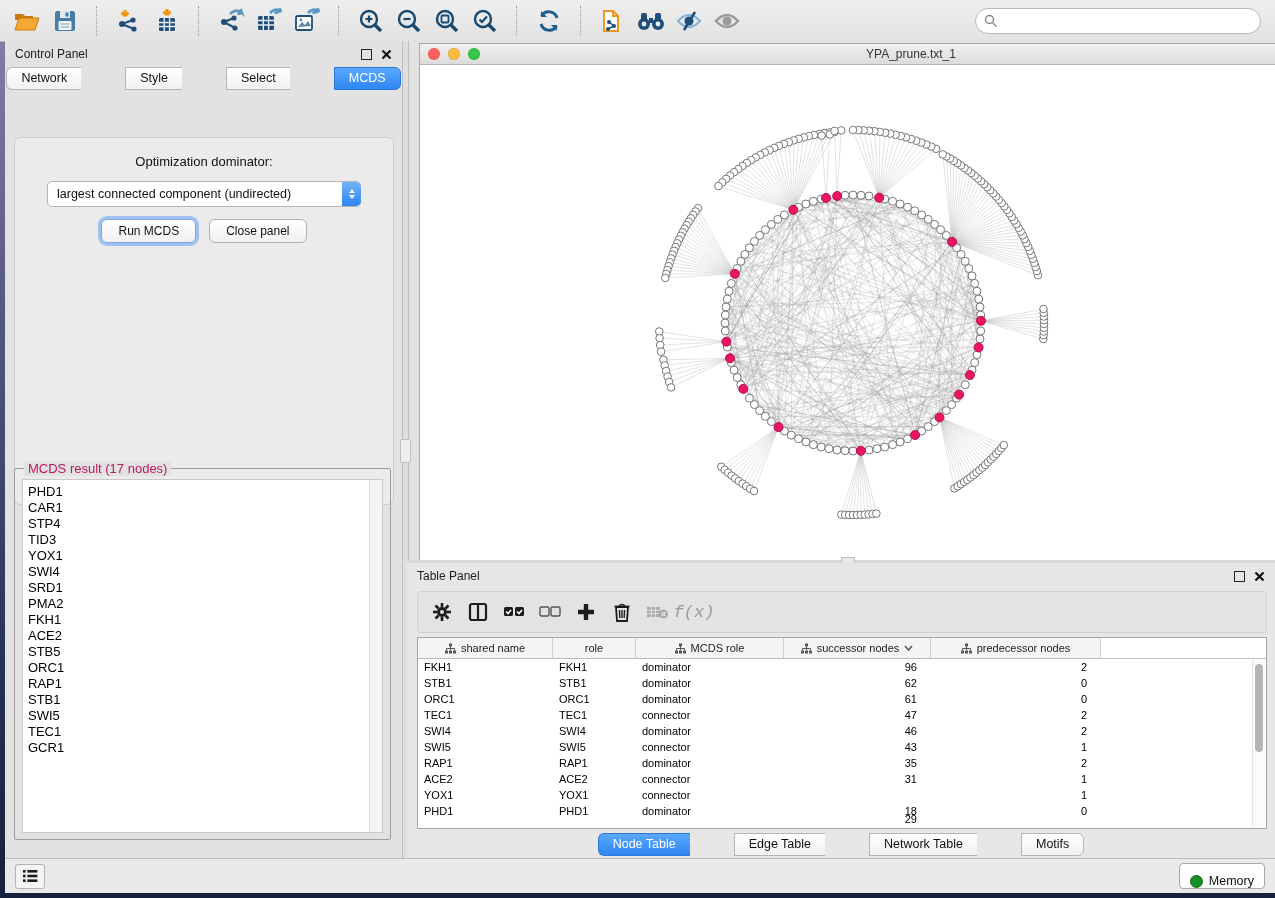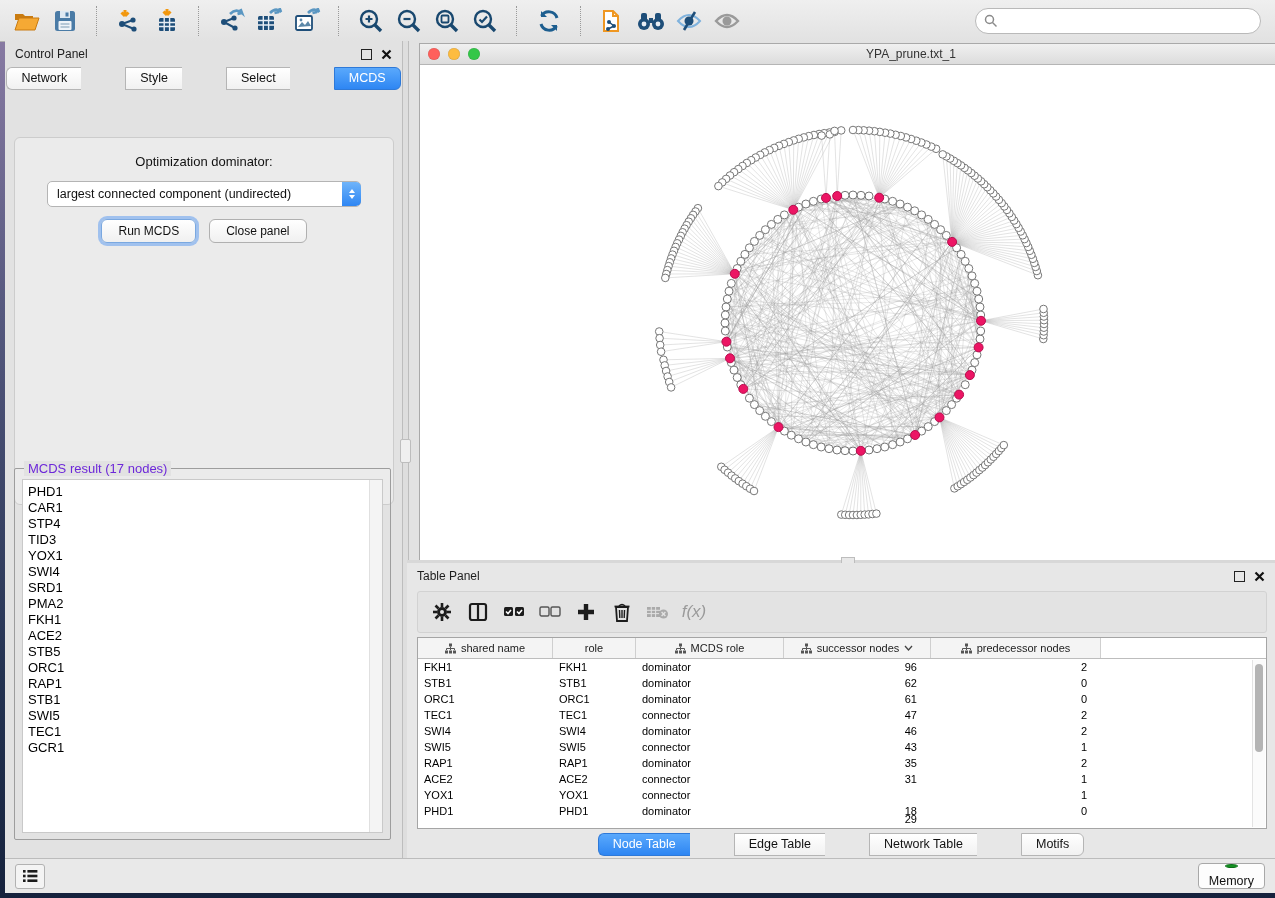--- a/index.html
+++ b/index.html
@@ -45,21 +45,21 @@
   .stepper i{width:0;height:0;border-left:3.5px solid transparent;border-right:3.5px solid transparent;}
   .stepper .up{border-bottom:4.5px solid #fff;}
   .stepper .dn{border-top:4.5px solid #fff;}
   #cp-buttons{display:flex;justify-content:center;gap:13px;margin-top:12px;}
   .mac-btn{height:22px;padding:0 16px;font-size:12px;color:#111;background:linear-gradient(#ffffff,#f0f0f0);
            border:1px solid #b0b0b0;border-radius:6px;display:flex;align-items:center;}
   .mac-btn.focused{box-shadow:0 0 0 3px rgba(110,165,240,.6);border-color:#7aa8e0;}
   
   #result-group{position:absolute;left:9px;top:427px;width:375px;height:370px;
                 border:1px solid #9d9d9d;border-radius:2px;}
-  #result-title{position:absolute;top:-8px;left:9px;background:#e2e2e2;padding:0 4px;font-size:13px;color:#6d28d9;}
+  #result-title{position:absolute;top:-8px;left:9px;background:#e2e2e2;padding:0 4px;font-size:13px;color:#be185d;}
   #result-list{position:absolute;left:7px;top:10px;right:7px;bottom:6px;background:#fff;
                border:1px solid #c9c9c9;overflow:hidden;}
   #result-scroll{position:absolute;top:0;right:0;width:12px;bottom:0;background:#f4f4f4;border-left:1px solid #e0e0e0;}
   #result-items{margin:4px 0 0 5px;font-size:13px;color:#000;line-height:16px;}
   
   #v-split{position:absolute;left:397px;top:0;width:5px;height:817px;background:#dedede;border-left:1px solid #bdbdbd;border-right:1px solid #bdbdbd;}
   #v-grip{position:absolute;left:-3px;top:398px;width:9px;height:22px;background:#efefef;border:1px solid #bdbdbd;border-radius:2px;}
   #h-split{position:absolute;left:402px;top:519px;right:0;height:3px;background:#d8d8d8;}
   #h-grip{position:absolute;left:434px;top:-3px;width:12px;height:9px;background:#e8e8e8;border:1px solid #bdbdbd;}
   
@@ -69,38 +69,38 @@
                 display:flex;align-items:center;padding:0 8px;position:relative;}
   .lights{display:flex;gap:8px;}
   .light{width:12px;height:12px;border-radius:50%;box-shadow:inset 0 0 1px rgba(0,0,0,.35);}
   #net-title{position:absolute;left:0;right:0;text-align:center;font-size:12px;color:#333;}
   #net-canvas{position:relative;width:100%;height:495px;background:#fff;}
   
   #table-panel{position:absolute;left:402px;top:522px;right:0;height:295px;background:#e7e7e7;}
   #tp-toolbar{position:absolute;left:10px;right:8px;top:28px;height:40px;background:#e3e3e3;
               border:1px solid #d2d2d2;border-radius:3px;display:flex;align-items:center;padding:0 6px;}
   .tp-btn{width:36px;height:32px;display:flex;align-items:center;justify-content:center;}
-  .fx-label{font-family:Liberation Sans, sans-serif;font-style:italic;font-size:17px;color:#9a9a9a;}
+  .fx-label{font-family:Liberation Mono, monospace;font-style:italic;font-size:17px;color:#9a9a9a;}
   #node-table{position:absolute;left:10px;top:74px;width:850px;height:192px;background:#fff;
               border:1px solid #a5a5a5;box-sizing:border-box;overflow:hidden;}
   #nt-header{display:flex;height:20px;border-bottom:1px solid #bdbdbd;}
   .nt-hcell{background:#f4f4f4;border-right:1px solid #cfcfcf;display:flex;align-items:center;
             justify-content:center;gap:5px;font-size:11px;color:#1c1c1c;box-sizing:border-box;}
   .nt-row{display:flex;height:16px;align-items:center;}
   .nt-cell{font-size:11px;color:#000;box-sizing:border-box;white-space:nowrap;overflow:hidden;}
   #nt-scroll{position:absolute;top:22px;right:1px;width:12px;bottom:1px;background:#fbfbfb;border-left:1px solid #e3e3e3;}
   #nt-thumb{position:absolute;top:4px;left:1.5px;width:8px;height:88px;background:#b4b4b4;border-radius:5px;}
   #tp-tabs{position:absolute;left:0;right:0;top:270px;display:flex;justify-content:center;}
   
   #status-bar{position:absolute;left:0;right:0;top:817px;height:35px;background:#e9e9e9;border-top:1px solid #bcbcbc;
               display:flex;align-items:center;padding:0 10px;box-sizing:border-box;}
   #list-btn{width:28px;height:23px;background:#f4f4f4;border:1px solid #b2b2b2;border-radius:3px;
             display:flex;align-items:center;justify-content:center;}
   #memory-btn{margin-left:auto;height:24px;background:#fdfdfd;border:1px solid #a8a8a8;border-radius:4px;
-              display:flex;align-items:center;gap:6px;padding:0 10px;font-size:12.5px;color:#111;flex-direction:column;}
+              display:flex;align-items:flex-end;gap:6px;padding:0 10px;font-size:12.5px;color:#111;}
   #memory-dot{width:11px;height:11px;border-radius:50%;background:#149122;border:1px solid #0c6e18;}
 </style>
 </head>
 <body>
 
 <div id="screen">
 
   <div id="toolbar">
     <div class="tb-group">
       <div class="tb-btn">

